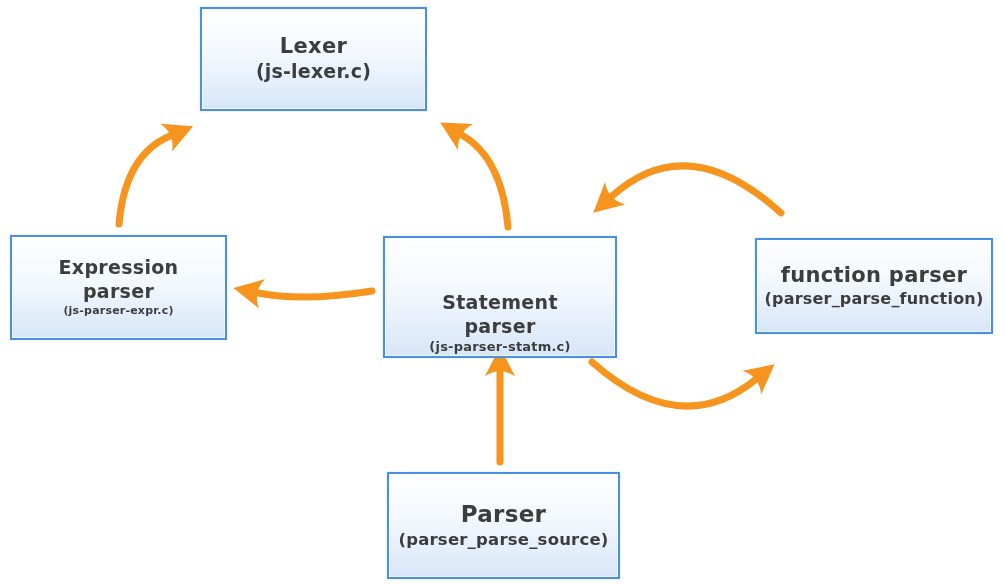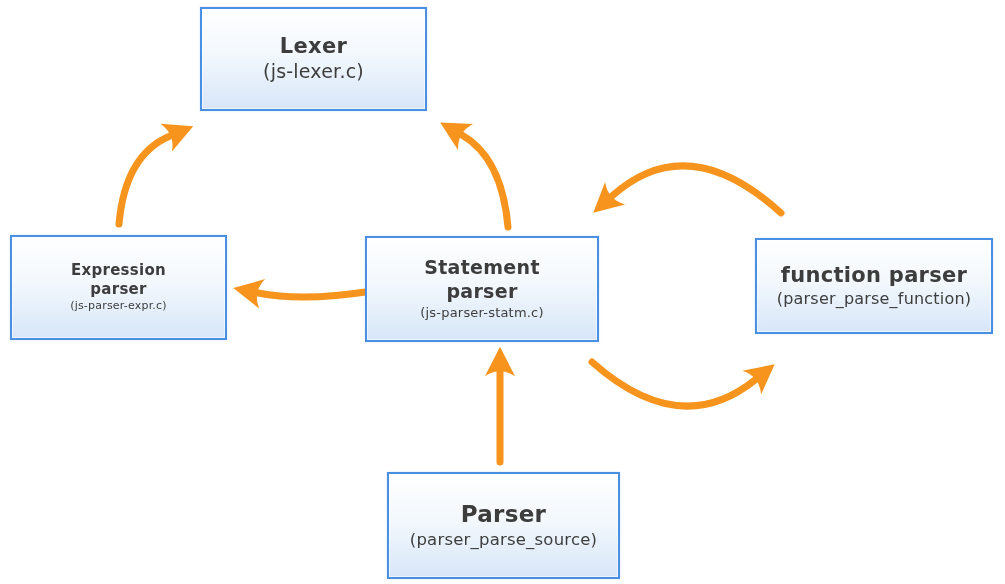--- a/index.html
+++ b/index.html
@@ -35,34 +35,34 @@
     text-align: center;
     color: #3d3d3d;
   }
   .node-title {
     font-weight: 700;
     line-height: 1.25;
     letter-spacing: 0.3px;
   }
   .node-title.wrap { max-width: 150px; }
   .node-sub {
-    font-weight: 400;
+    font-weight: 700;
     line-height: 1.35;
     letter-spacing: 0.2px;
   }
   
   #node-lexer       { left: 200px; top: 7px;   width: 227px; height: 104px; }
   #node-expression  { left: 10px;  top: 235px; width: 217px; height: 105px; }
-  #node-statement   { left: 365px; top: 236px; width: 234px; height: 106px; }
+  #node-statement   { left: 383px; top: 236px; width: 234px; height: 122px; justify-content: flex-end; }
   #node-function    { left: 755px; top: 238px; width: 238px; height: 96px;  }
   #node-parser      { left: 387px; top: 472px; width: 233px; height: 107px; }
 
   #node-lexer .node-title      { font-size: 21px; }
   #node-lexer .node-sub        { font-size: 19px; }
-  #node-expression .node-title { font-size: 15px; }
+  #node-expression .node-title { font-size: 19px; }
   #node-expression .node-sub   { font-size: 11px; }
   #node-statement .node-title  { font-size: 19px; }
   #node-statement .node-sub    { font-size: 13px; }
   #node-function .node-title   { font-size: 21px; }
   #node-function .node-sub     { font-size: 16px; }
   #node-parser .node-title     { font-size: 23px; }
   #node-parser .node-sub       { font-size: 16.5px; }
 </style>
 </head>
 <body>

